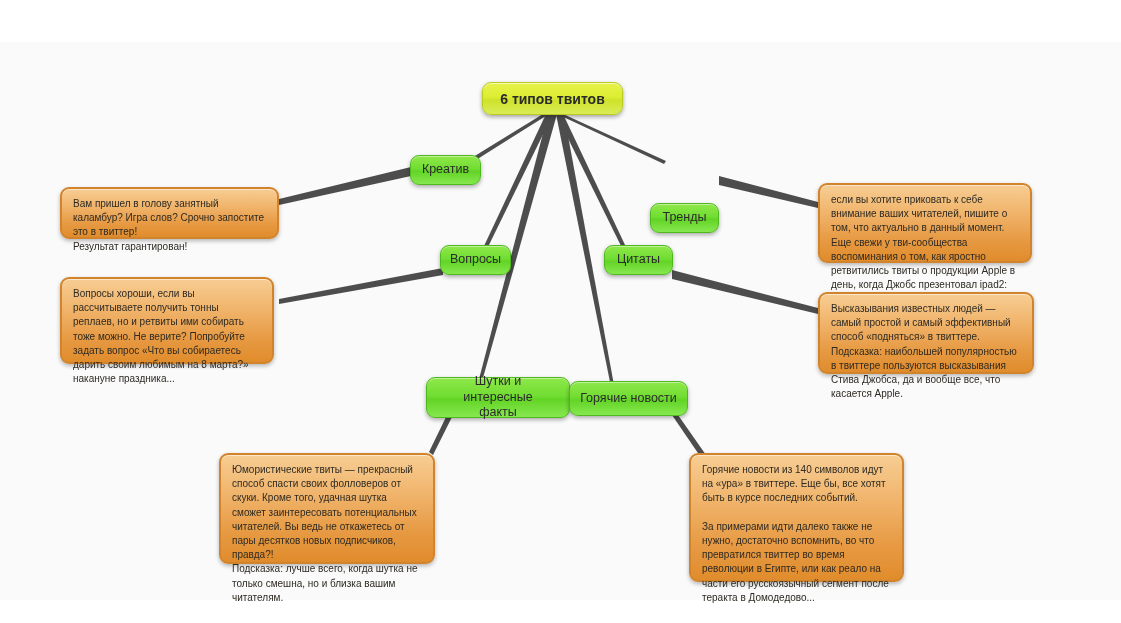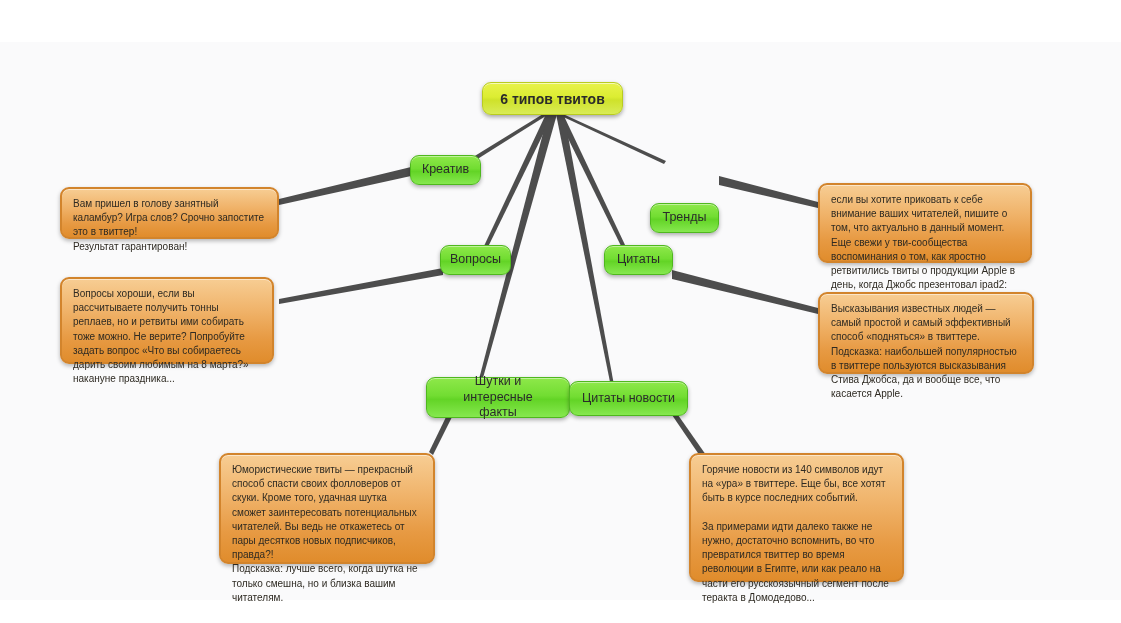--- a/index.html
+++ b/index.html
@@ -82,21 +82,21 @@
   <div class="node node-branch" style="left:410px; top:155px; width:71px; height:30px;">Креатив</div>
 
   <div class="node node-branch" style="left:650px; top:155px; width:69px; height:30px;margin-top:48px;">Тренды</div>
 
   <div class="node node-branch" style="left:440px; top:245px; width:71px; height:30px;text-align:center;">Вопросы</div>
 
   <div class="node node-branch" style="left:604px; top:245px; width:69px; height:30px;">Цитаты</div>
 
   <div class="node node-branch" style="left:426px; top:377px; width:144px; height:41px; padding:0 25px;">Шутки и интересные факты</div>
 
-  <div class="node node-branch" style="left:569px; top:381px; width:119px; height:35px;">Цитаты новости</div>
+  <div class="node node-branch" style="left:569px; top:381px; width:119px; height:35px;">Горячие новости</div>
 
   <div class="leaf" style="left:60px; top:187px; width:219px; height:52px;">Вам пришел в голову занятный каламбур? Игра слов? Срочно запостите это в твиттер!
 Результат гарантирован!</div>
 
   <div class="leaf" style="left:818px; top:183px; width:214px; height:80px;">если вы хотите приковать к себе внимание ваших читателей, пишите о том, что актуально в данный момент.
 Еще свежи у тви-сообщества воспоминания о том, как яростно ретвитились твиты о продукции Apple в день, когда Джобс презентовал ipad2:</div>
 
   <div class="leaf" style="left:60px; top:277px; width:214px; height:87px;">Вопросы хороши, если вы рассчитываете получить тонны реплаев, но и ретвиты ими собирать тоже можно. Не верите? Попробуйте задать вопрос «Что вы собираетесь дарить своим любимым на 8 марта?» накануне праздника...</div>
 
   <div class="leaf" style="left:219px; top:453px; width:216px; height:111px;">Юмористические твиты — прекрасный способ спасти своих фолловеров от скуки. Кроме того, удачная шутка сможет заинтересовать потенциальных читателей. Вы ведь не откажетесь от пары десятков новых подписчиков, правда?!

